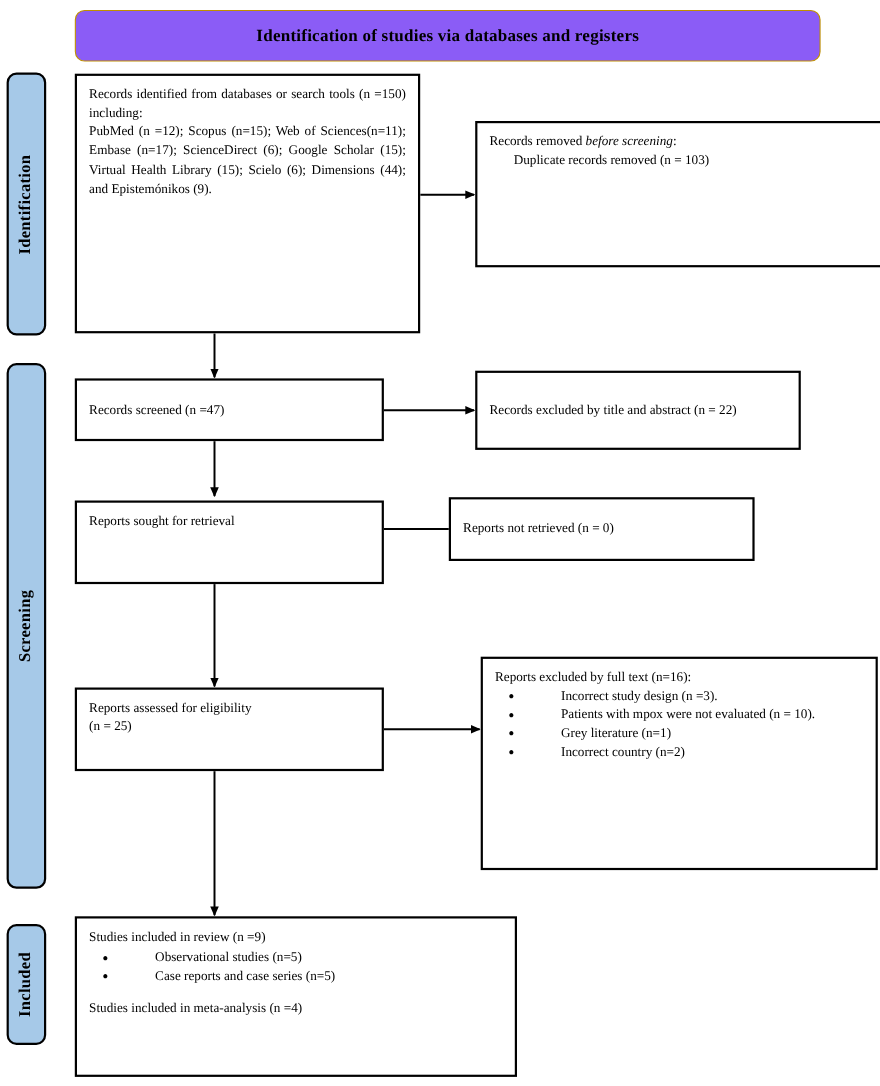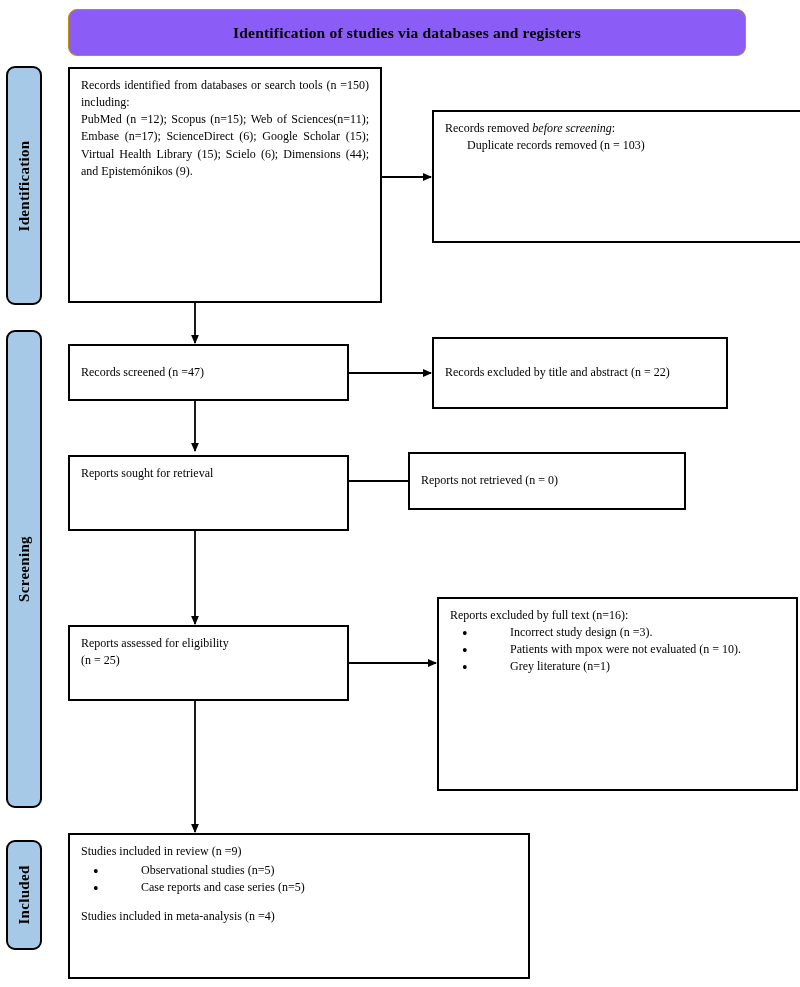--- a/index.html
+++ b/index.html
@@ -86,21 +86,21 @@
 
   
   #box-identified   { left: 68px;  top: 67px;  width: 314px; height: 236px; }
   #box-removed      { left: 432px; top: 110px; width: 373px; height: 133px; }
   #box-screened     { left: 68px;  top: 344px; width: 281px; height: 57px;  display:flex; align-items:center; }
   #box-excluded-ta  { left: 432px; top: 337px; width: 296px; height: 72px;  display:flex; align-items:center; }
   #box-sought       { left: 68px;  top: 455px; width: 281px; height: 76px; }
   #box-notretrieved { left: 408px; top: 452px; width: 278px; height: 58px;  display:flex; align-items:center; }
   #box-eligibility  { left: 68px;  top: 625px; width: 281px; height: 76px; }
   #box-excluded-ft  { left: 437px; top: 597px; width: 361px; height: 194px; }
-  #box-included     { left: 68px;  top: 833px; width: 462px; height: 146px; }
+  #box-included     { left: 68px;  top: 833px; width: 402px; height: 146px; }
 
   #box-included .lead { margin-bottom: 2px; }
   #box-included .tail { margin-top: 12px; }
 
   
   #connectors {
     position: absolute; left: 0; top: 0;
     width: 800px; height: 987px;
     pointer-events: none;
   }
@@ -178,20 +178,21 @@
     <p>Reports assessed for eligibility</p>
     <p>(n = 25)</p>
   </div>
 
   <div class="box" id="box-excluded-ft">
     <p>Reports excluded by full text (n=16):</p>
     <ul class="bullets">
       <li>Incorrect study design (n =3).</li>
       <li>Patients with mpox were not evaluated (n = 10).</li>
       <li>Grey literature (n=1)</li>
+      <li>Incorrect country (n=2)</li>
     </ul>
   </div>
 
   <div class="box" id="box-included">
     <p class="lead">Studies included in review (n =9)</p>
     <ul class="bullets">
       <li>Observational studies (n=5)</li>
       <li>Case reports and case series (n=5)</li>
     </ul>
     <p class="tail">Studies included in meta-analysis (n =4)</p>

